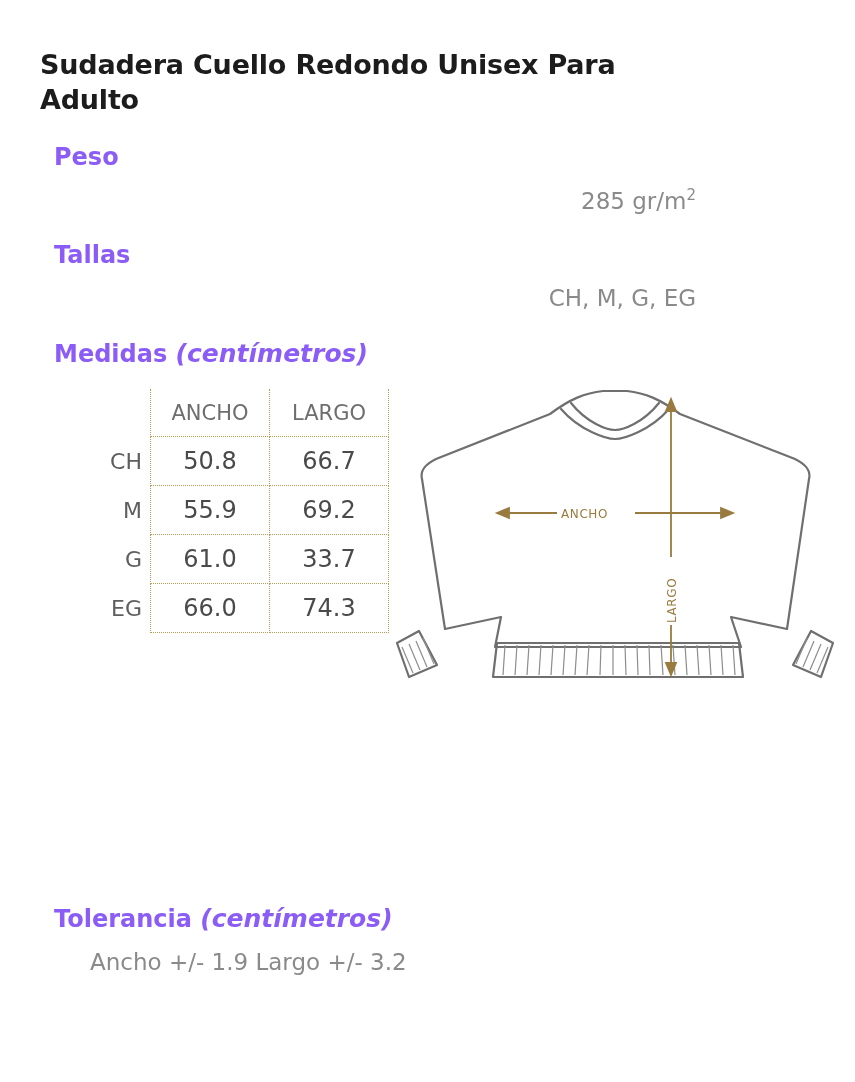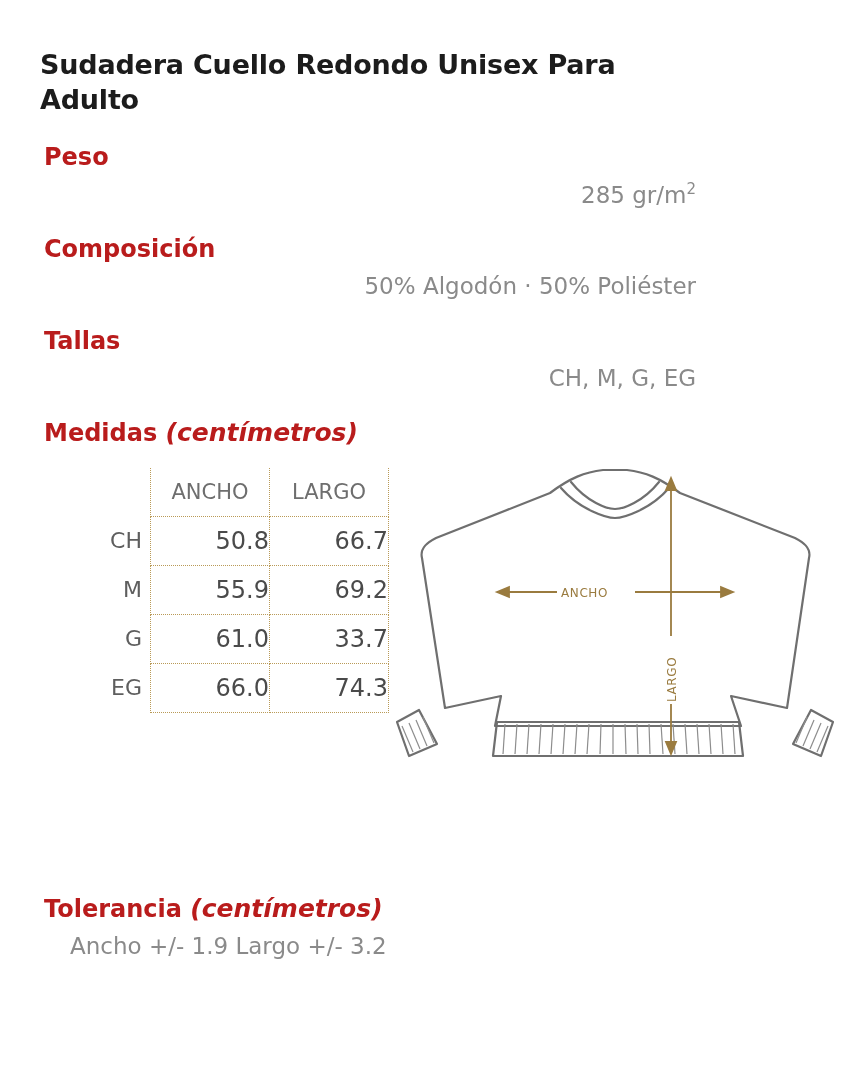--- a/index.html
+++ b/index.html
@@ -29,22 +29,22 @@
     color: #1c1c1c;
     margin: 0 0 0 0;
     letter-spacing: -0.2px;
   }
   .section {
     margin-top: 26px;
   }
   .section-head {
     font-size: 24px;
     font-weight: bold;
-    color: #b91c1c;
-    margin: 4px;
+    color: #8b5cf6;
+    margin: 14px;
     line-height: 1.2;
   }
   .section-head .paren {
     font-weight: bold;
     font-style: italic;
     font-size: 25px;
   }
   .section-val {
     font-size: 23px;
     color: #8a8a8a;
@@ -90,21 +90,21 @@
     vertical-align: middle;
     font-size: 21px;
     color: #6e6e6e;
     border-left: 1px dotted #b99a57;
     border-right: 1px dotted #b99a57;
     border-bottom: 1px dotted #b99a57;
   }
   .hdr-cell.first { border-left: 1px dotted #b99a57; }
   .data-cell {
     width: 118px;
-    text-align: right;
+    text-align: center;
     height: 48px;
     vertical-align: middle;
     font-size: 24px;
     color: #4a4a4a;
     border-left: 1px dotted #b99a57;
     border-right: 1px dotted #b99a57;
     border-bottom: 1px dotted #b99a57;
   }
   tr.row-last .data-cell { border-bottom: 1px dotted #b99a57; }
   .spacer-cell { border: none; }
@@ -130,24 +130,20 @@
 
   <h1 class="title">Sudadera Cuello Redondo Unisex Para Adulto</h1>
 
   <div class="section">
     <div class="section-head">Peso</div>
     <div class="section-val">
       <span>285 gr/m</span><span class="sup">2</span>
     </div>
   </div>
 
-  <div class="section">
-    <div class="section-head">Composición</div>
-    <div class="section-val">50% Algodón · 50% Poliéster</div>
-  </div>
 
   <div class="section">
     <div class="section-head">Tallas</div>
     <div class="section-val">CH, M, G, EG</div>
   </div>
 
   <div class="section">
     <div class="section-head">
       <span>Medidas</span>
       <span class="paren">(centímetros)</span>

